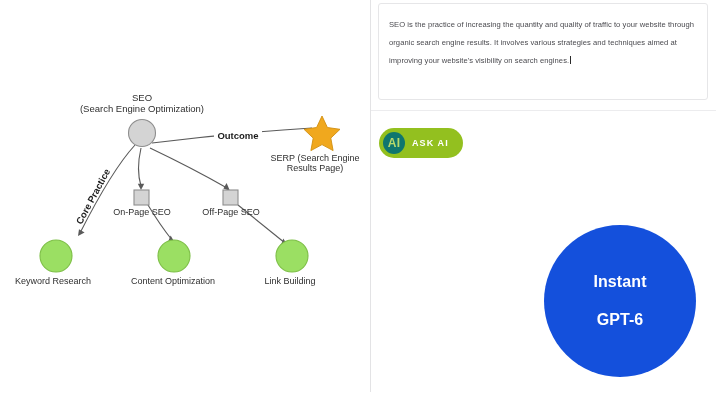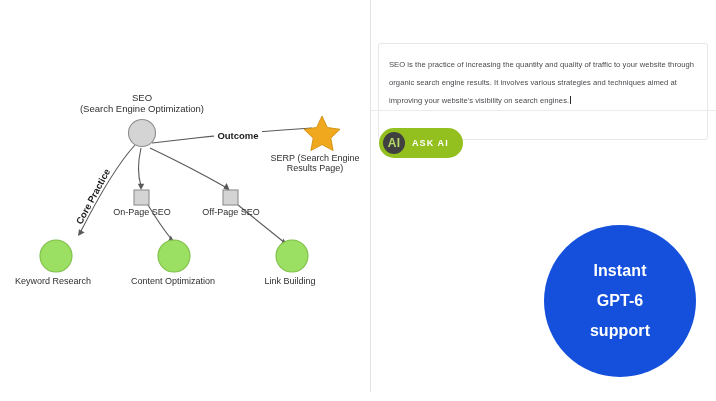--- a/index.html
+++ b/index.html
@@ -75,21 +75,20 @@
     position: absolute;
     left: 7px;
     top: 3px;
     width: 330px;
     height: 97px;
     background: #ffffff;
     border: 1px solid #e6e6e8;
     border-radius: 3px;
     box-sizing: border-box;
     padding: 9px 10px 0 10px;
-    margin-top: 40px;
   }
   #prompt-text {
     font-size: 7.6px;
     line-height: 13.2px;
     color: #4a4a4f;
     white-space: pre-wrap;
     letter-spacing: 0.05px;
   }
   #prompt-caret {
     display: inline-block;
@@ -118,21 +117,21 @@
     display: flex;
     align-items: center;
     gap: 7px;
     border: none;
     cursor: pointer;
   }
   #ask-ai-badge {
     width: 22px;
     height: 22px;
     border-radius: 50%;
-    background: #404040;
+    background: #0f766e;
     display: flex;
     align-items: center;
     justify-content: center;
     font-size: 12px;
     font-weight: bold;
     color: #b7d96a;
     letter-spacing: 0.2px;
   }
   #ask-ai-label {
     font-size: 9px;
@@ -146,21 +145,21 @@
     left: 173px;
     top: 225px;
     width: 152px;
     height: 152px;
     border-radius: 50%;
     background: #1450dc;
     display: flex;
     flex-direction: column;
     align-items: center;
     justify-content: center;
-    gap: 10px;
+    gap: 18px;
   }
   .gpt-badge-line {
     font-size: 16px;
     font-weight: bold;
     color: #ffffff;
     line-height: 20px;
     letter-spacing: 0.1px;
   }
 </style>
 </head>
@@ -223,15 +222,14 @@
   <div id="panel-separator"></div>
 
   <button id="ask-ai-button">
     <span id="ask-ai-badge">AI</span>
     <span id="ask-ai-label">ASK AI</span>
   </button>
 
   <div id="gpt-badge">
     <span class="gpt-badge-line">Instant</span>
     <span class="gpt-badge-line">GPT-6</span>
-    <span class="gpt-badge-line">support</span>
   </div>
 </div>
 
 </body></html>

